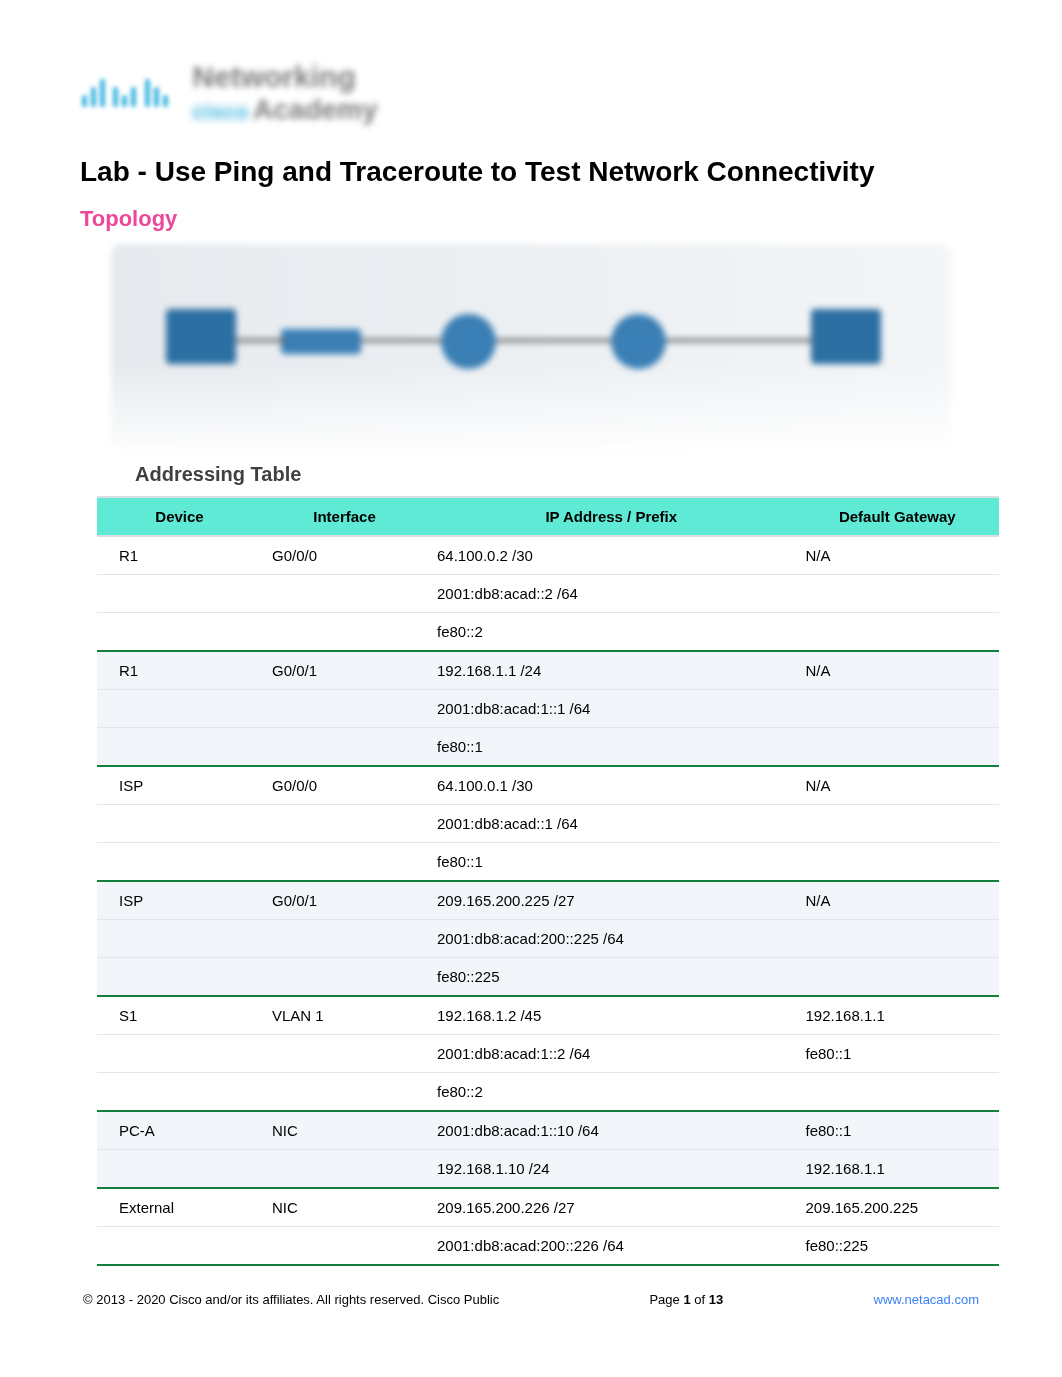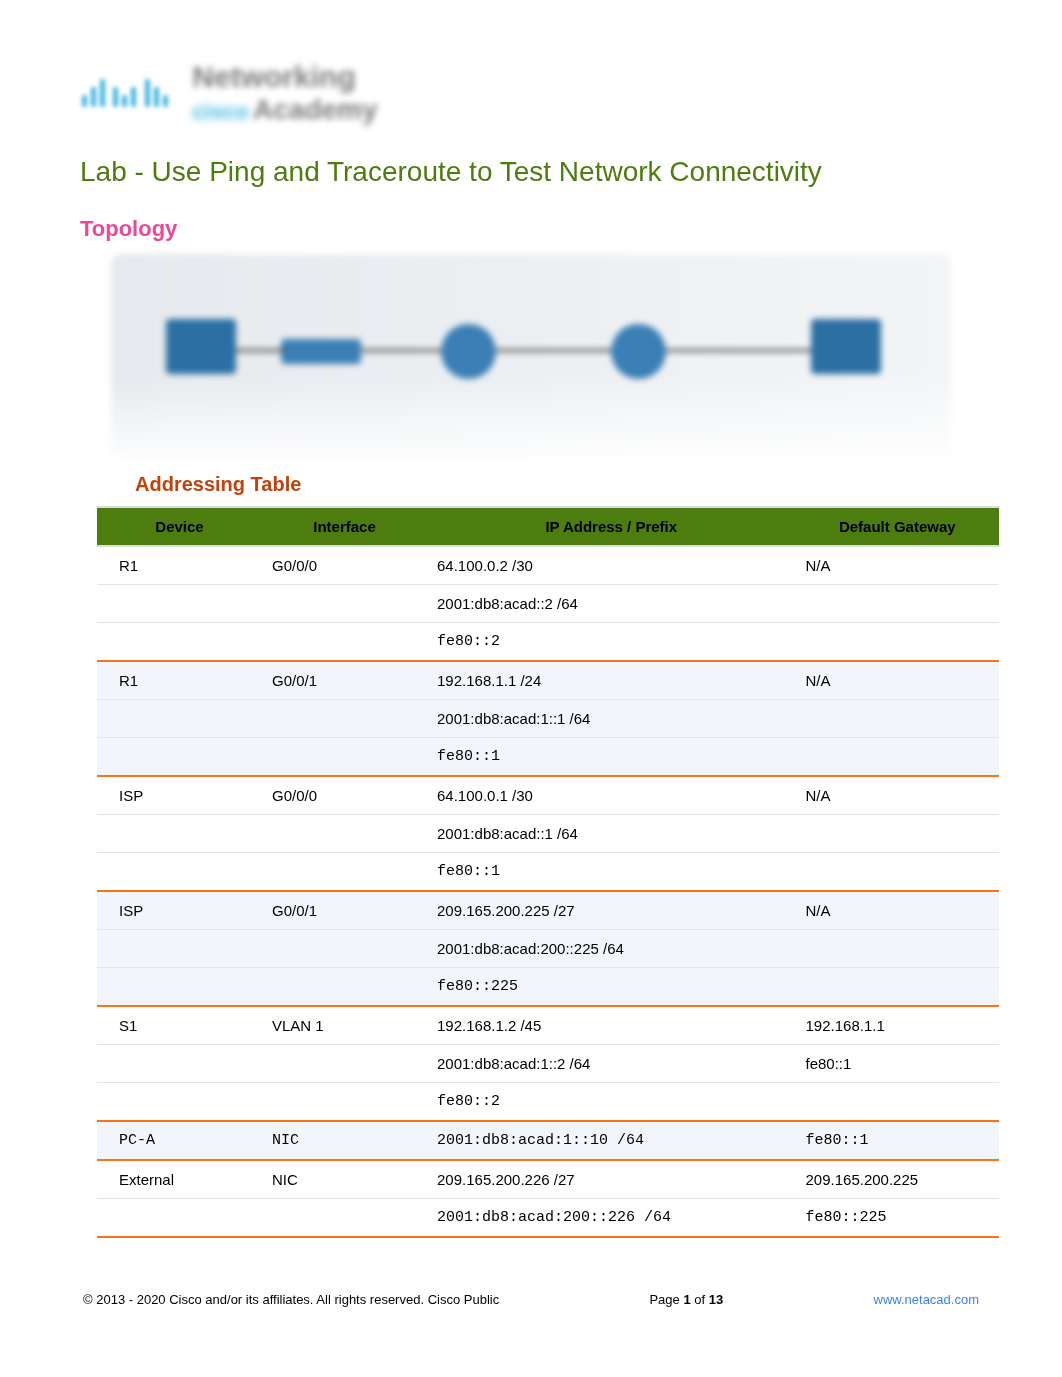--- a/index.html
+++ b/index.html
@@ -38,23 +38,23 @@
     vertical-align: middle;
     margin-left: 18px;
     filter: blur(3px);
   }
   .logo-text .line1 { font-size: 30px; font-weight: bold; color: #7d7d7d; }
   .logo-text .line2 { font-size: 28px; font-weight: bold; color: #7d7d7d; }
   .logo-cisco-word { font-size: 22px; font-weight: bold; color: #3fb6e0; filter: blur(2px); }
 
   h1.title {
     font-size: 28px;
-    font-weight: normal;
-    color: #4d7c0f;
-    margin-bottom: 28px;
+    font-weight: bold;
+    color: #000000;
+    margin-bottom: 18px;
   }
   h2.section {
     font-size: 22px;
     font-weight: bold;
     color: #ec4899;
     margin-bottom: 12px;
   }
   .topology-img {
     width: 840px;
     height: 205px;
@@ -76,55 +76,55 @@
   .topology-img .sw { width: 80px; height: 25px; background:#3a7fb5; }
   .topology-img .rt { width: 55px; height: 55px; border-radius: 50%; background:#3a7fb5; }
   .topology-img .line {
     position: absolute;
     height: 3px;
     background: #555;
   }
   h3.subsection {
     font-size: 20px;
     font-weight: bold;
-    color: #c2410c;
+    color: #404040;
     margin: 10px 0 10px 55px;
   }
 
   table.addr {
     width: 100%;
     border-collapse: collapse;
     margin-left: 17px;
     margin-top: 4px;
     border-top: 2px solid #d9dee5;
     border-bottom: 2px solid #d9dee5;
   }
   table.addr th {
-    background: #4d7c0f;
+    background: #5eead4;
     font-weight: bold;
     font-size: 15px;
     padding: 10px 8px;
     text-align: center;
     border-bottom: 2px solid #d9dee5;
   }
   table.addr th:nth-child(1) { width: 150px; }
   table.addr th:nth-child(2) { width: 150px; }
   table.addr th:nth-child(3) { width: 335px; }
   table.addr th:nth-child(4) { width: 185px; }
 
   table.addr td {
     font-size: 15px;
     padding: 10px 10px;
     text-align: left;
     vertical-align: top;
     border-bottom: 1px solid #e2e6ec;
   }
   table.addr tbody.group-alt td { background: #f2f5f9; }
   table.addr tbody.group td { background: #ffffff; }
-  table.addr tbody tr:last-child td { border-bottom: 2px solid #f97316; font-family: Liberation Mono, monospace; }
+  table.addr tbody tr:last-child td { border-bottom: 2px solid #15803d; }
   table.addr tbody tr td:nth-child(1) { padding-left: 22px; margin-top: 45px; }
 
   .footer {
     position: absolute;
     bottom: 70px;
     left: 83px;
     right: 83px;
     font-size: 13px;
     display: flex;
     justify-content: space-between;
@@ -284,20 +284,26 @@
           <td></td>
         </tr>
       </tbody>
       <tbody class="group-alt">
         <tr>
           <td>PC-A</td>
           <td>NIC</td>
           <td>2001:db8:acad:1::10 /64</td>
           <td>fe80::1</td>
         </tr>
+        <tr>
+          <td></td>
+          <td></td>
+          <td>192.168.1.10 /24</td>
+          <td>192.168.1.1</td>
+        </tr>
       </tbody>
       <tbody class="group">
         <tr>
           <td>External</td>
           <td>NIC</td>
           <td>209.165.200.226 /27</td>
           <td>209.165.200.225</td>
         </tr>
         <tr>
           <td></td>

